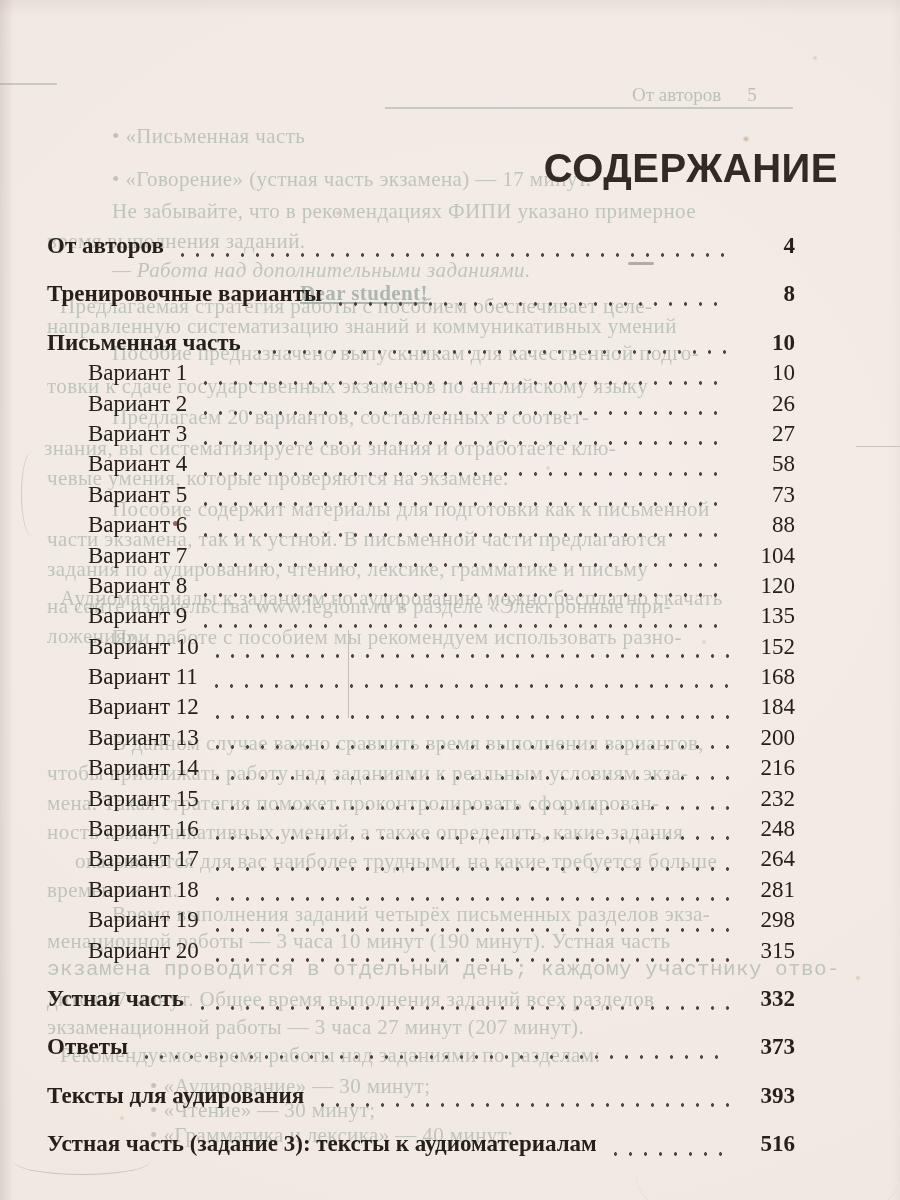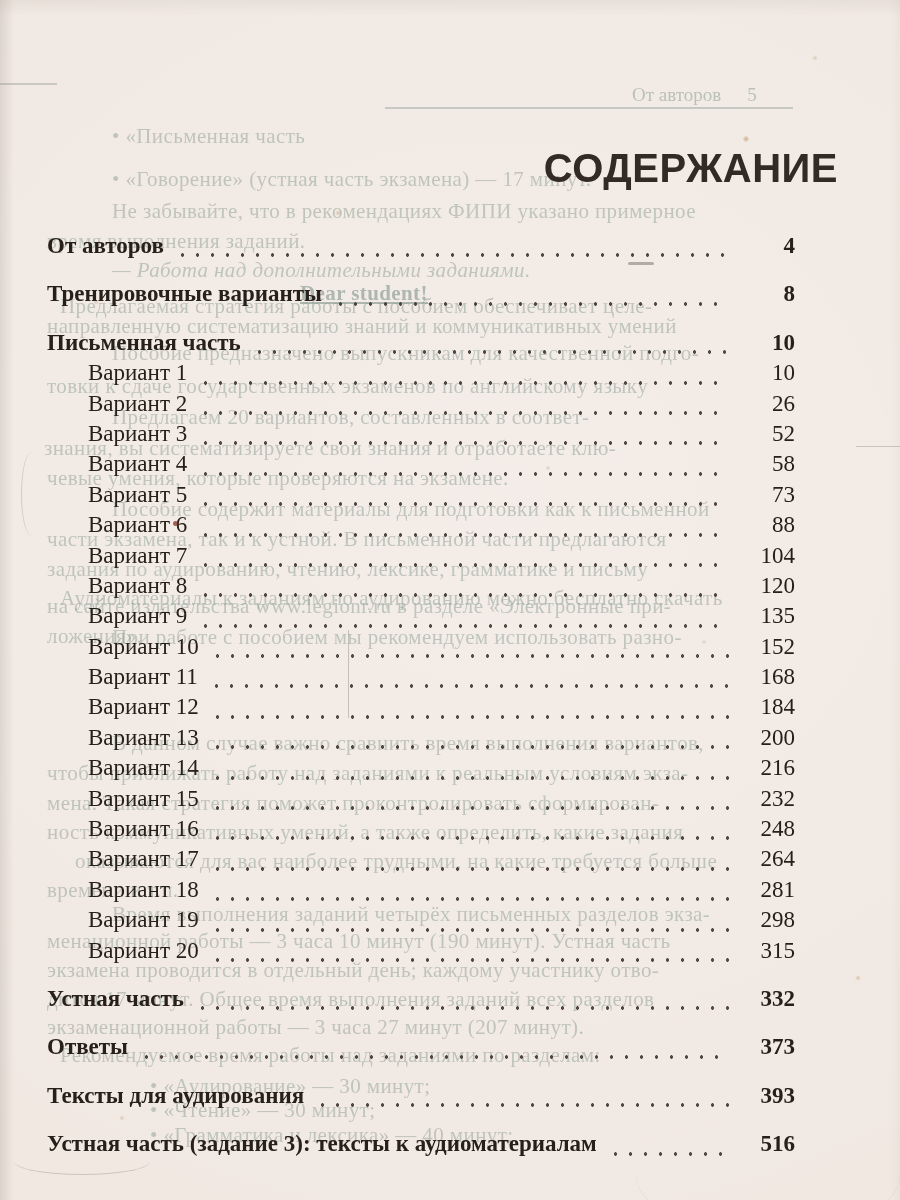--- a/index.html
+++ b/index.html
@@ -104,21 +104,21 @@
       <div class="ghost-line" style="top: 624px; left: 47px;">ложения».</div>
       <div class="ghost-line" style="top: 625px; left: 112px;">При работе с пособием мы рекомендуем использовать разно-</div>
       <div class="ghost-line" style="top: 731px; left: 112px;">В данном случае важно сравнить время выполнения вариантов,</div>
       <div class="ghost-line" style="top: 761px; left: 47px;">чтобы приближать работу над заданиями к реальным условиям экза-</div>
       <div class="ghost-line" style="top: 791px; left: 47px;">мена. Такая стратегия поможет проконтролировать сформирован-</div>
       <div class="ghost-line" style="top: 820px; left: 47px;">ность коммуникативных умений, а также определить, какие задания</div>
       <div class="ghost-line" style="top: 849px; left: 47px; margin-left: 28px;">оказываются для вас наиболее трудными, на какие требуется больше</div>
       <div class="ghost-line" style="top: 878px; left: 47px;">времени и т.п.</div>
       <div class="ghost-line" style="top: 902px; left: 112px;">Время выполнения заданий четырёх письменных разделов экза-</div>
       <div class="ghost-line" style="top: 929px; left: 47px;">менационной работы — 3 часа 10 минут (190 минут). Устная часть</div>
-      <div class="ghost-line" style="top: 958px; left: 47px;">экзамена проводится в отдельный день; каждому участнику отво-</div>
+      <div class="ghost-line" style="top: 958px; left: 47px; font-family: Liberation Mono, monospace;">экзамена проводится в отдельный день; каждому участнику отво-</div>
       <div class="ghost-line" style="top: 987px; left: 47px;">дится 17 минут. Общее время выполнения заданий всех разделов</div>
       <div class="ghost-line" style="top: 1015px; left: 47px;">экзаменационной работы — 3 часа 27 минут (207 минут).</div>
       <div class="ghost-line" style="top: 1043px; left: 60px;">Рекомендуемое время работы над заданиями по разделам:</div>
       <div class="ghost-line" style="top: 1074px; left: 150px;">• «Аудирование» — 30 минут;</div>
       <div class="ghost-line" style="top: 1098px; left: 150px;">• «Чтение» — 30 минут;</div>
       <div class="ghost-line" style="top: 1123px; left: 150px;">• «Грамматика и лексика» — 40 минут;</div>
     </div>
 
   <div class="ghost-head">
     <span>От авторов</span>
@@ -150,21 +150,21 @@
         <span class="pagenum">10</span>
       </div>
       <div class="row item">
         <span class="label">Вариант 2</span>
         <span class="leader"></span>
         <span class="pagenum">26</span>
       </div>
       <div class="row item">
         <span class="label">Вариант 3</span>
         <span class="leader"></span>
-        <span class="pagenum">52</span>
+        <span class="pagenum">27</span>
       </div>
       <div class="row item">
         <span class="label">Вариант 4</span>
         <span class="leader"></span>
         <span class="pagenum">58</span>
       </div>
       <div class="row item">
         <span class="label">Вариант 5</span>
         <span class="leader"></span>
         <span class="pagenum">73</span>

